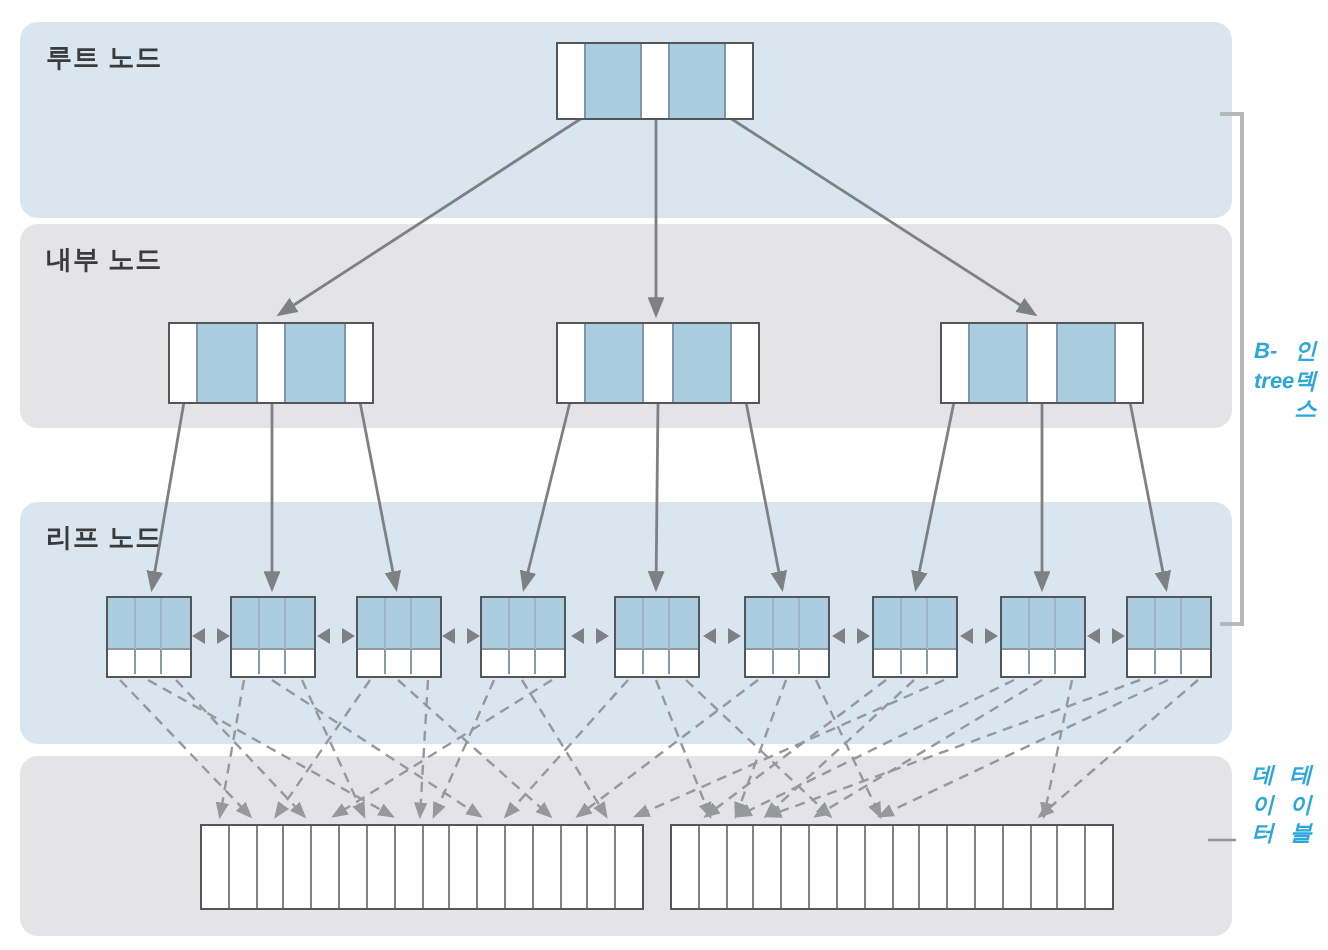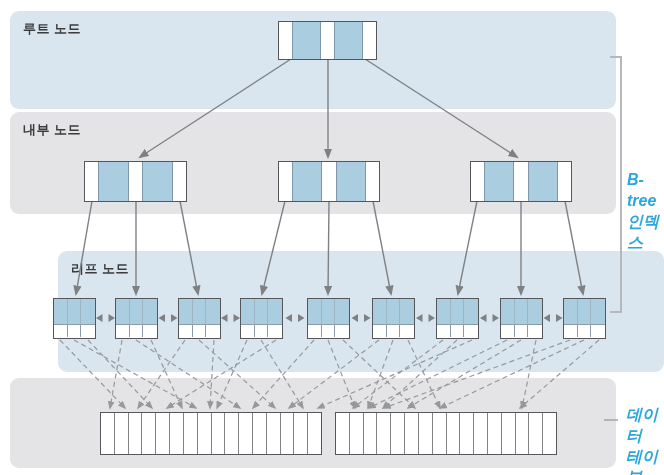--- a/index.html
+++ b/index.html
@@ -3,21 +3,21 @@
 <meta charset="utf-8">
 <style>
   html,body{margin:0;padding:0;background:#ffffff;}
   #canvas{
     position:relative;width:664px;height:475px;background:#ffffff;overflow:hidden;
     font-family:"Liberation Sans","DejaVu Sans",sans-serif;
   }
   .band{position:absolute;left:10px;width:606px;border-radius:9px;}
   .band-root{top:11px;height:98px;background:var(--band-blue);}
   .band-internal{top:112px;height:102px;background:var(--band-gray);}
-  .band-leaf{top:251px;height:121px;background:var(--band-blue);margin-left:48px;}
+  .band-leaf{top:251px;height:121px;background:var(--band-blue);}
   .band-data{top:378px;height:90px;background:var(--band-gray);}
   .band-label{
     position:absolute;top:9px;left:13px;
     font-size:13px;font-weight:bold;color:var(--label-color);letter-spacing:.5px;
   }
   #edges{position:absolute;top:0;left:0;z-index:2;}
   #nodes{position:absolute;top:0;left:0;z-index:3;}
   .index-node{
     position:absolute;display:flex;background:#fff;
     border:1.6px solid var(--node-border);box-sizing:border-box;
@@ -37,25 +37,25 @@
   .leaf-ptr{background:#fff;border-right:1px solid var(--leaf-div);}
   .leaf-ptr:last-child{border-right:none;}
   .data-block{
     position:absolute;display:flex;background:#fff;
     border:1.5px solid var(--node-border);box-sizing:border-box;
   }
   .data-cell{flex:1 1 0;background:#fff;border-right:1px solid var(--data-div);}
   .data-cell:last-child{border-right:none;}
   .side-label{
     position:absolute;z-index:4;color:var(--accent);
-    font-size:16px;font-style:italic;font-weight:bold;line-height:1.32;
-    display:flex;flex-direction:column;
+    font-size:11px;font-style:italic;font-weight:bold;line-height:1.32;
+    display:flex;flex-direction:row;
   }
   .side-label.btree{left:627px;top:169px;}
-  .side-label.datatable{left:626px;top:404px;}
+  .side-label.datatable{left:626px;top:381px;}
 </style>
 </head>
 <body>
 
 <div id="canvas">
 
   <div class="band band-root">
     <span class="band-label">루트 노드</span>
   </div>
   <div class="band band-internal">

